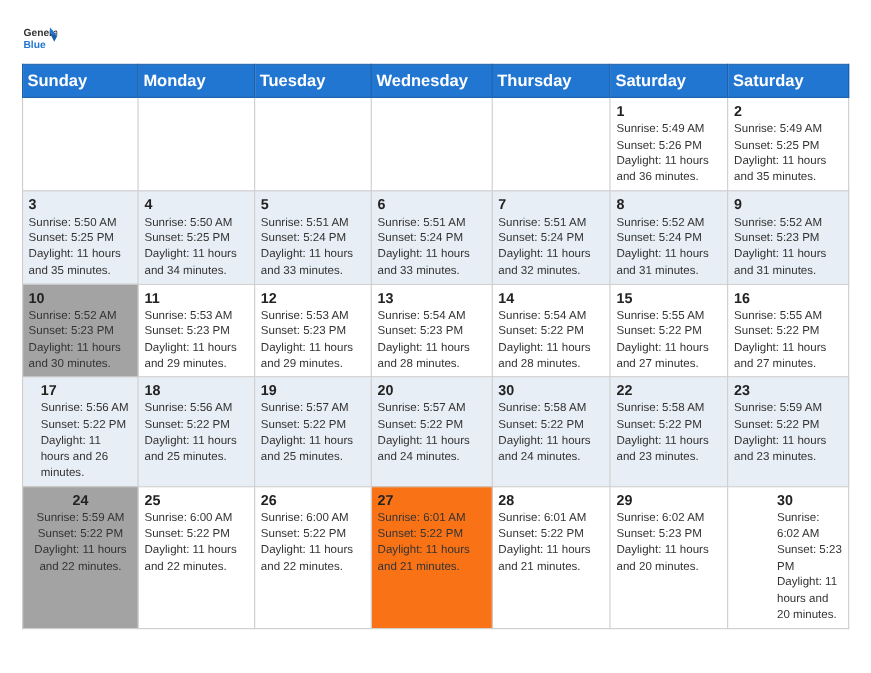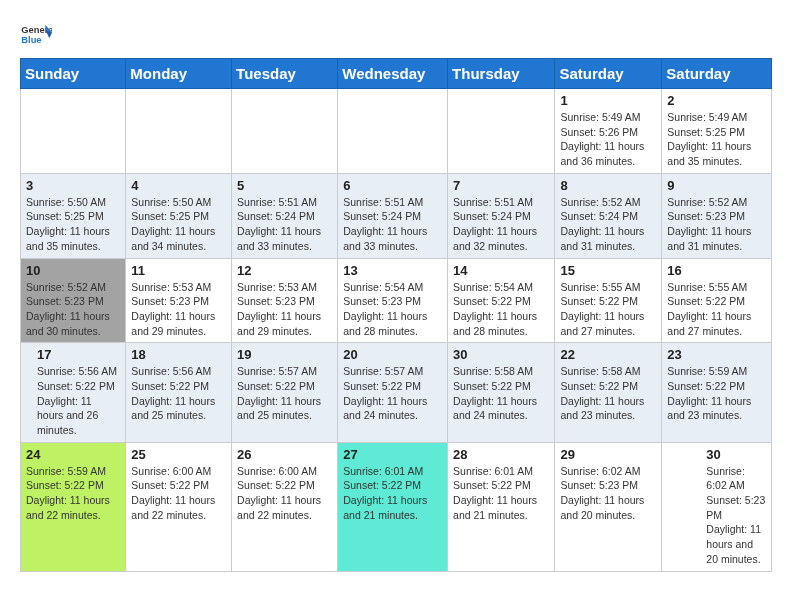--- a/index.html
+++ b/index.html
@@ -270,39 +270,39 @@
 Daylight: 11 hours and 23 minutes.</div>
           </td>
           <td style="background: rgb(232, 238, 245);">
             <span class="day-num">23</span>
             <div class="day-info" style="white-space: pre-line;">Sunrise: 5:59 AM
 Sunset: 5:22 PM
 Daylight: 11 hours and 23 minutes.</div>
           </td>
         </tr>
         <tr class="week-row-odd">
-          <td style="background: #bef264;">
+          <td style="background: #a3a3a3; text-align: center;">
             <span class="day-num">24</span>
             <div class="day-info" style="white-space: pre-line;">Sunrise: 5:59 AM
 Sunset: 5:22 PM
 Daylight: 11 hours and 22 minutes.</div>
           </td>
           <td style="background: rgb(255, 255, 255); margin-top: 40px;">
             <span class="day-num">25</span>
             <div class="day-info" style="white-space: pre-line;">Sunrise: 6:00 AM
 Sunset: 5:22 PM
 Daylight: 11 hours and 22 minutes.</div>
           </td>
           <td style="background: rgb(255, 255, 255);">
             <span class="day-num">26</span>
             <div class="day-info" style="white-space: pre-line;">Sunrise: 6:00 AM
 Sunset: 5:22 PM
 Daylight: 11 hours and 22 minutes.</div>
           </td>
-          <td style="background: #5eead4;">
+          <td style="background: #f97316;">
             <span class="day-num">27</span>
             <div class="day-info" style="white-space: pre-line;">Sunrise: 6:01 AM
 Sunset: 5:22 PM
 Daylight: 11 hours and 21 minutes.</div>
           </td>
           <td style="background: rgb(255, 255, 255); margin-left: 48px;">
             <span class="day-num">28</span>
             <div class="day-info" style="white-space: pre-line;">Sunrise: 6:01 AM
 Sunset: 5:22 PM
 Daylight: 11 hours and 21 minutes.</div>

